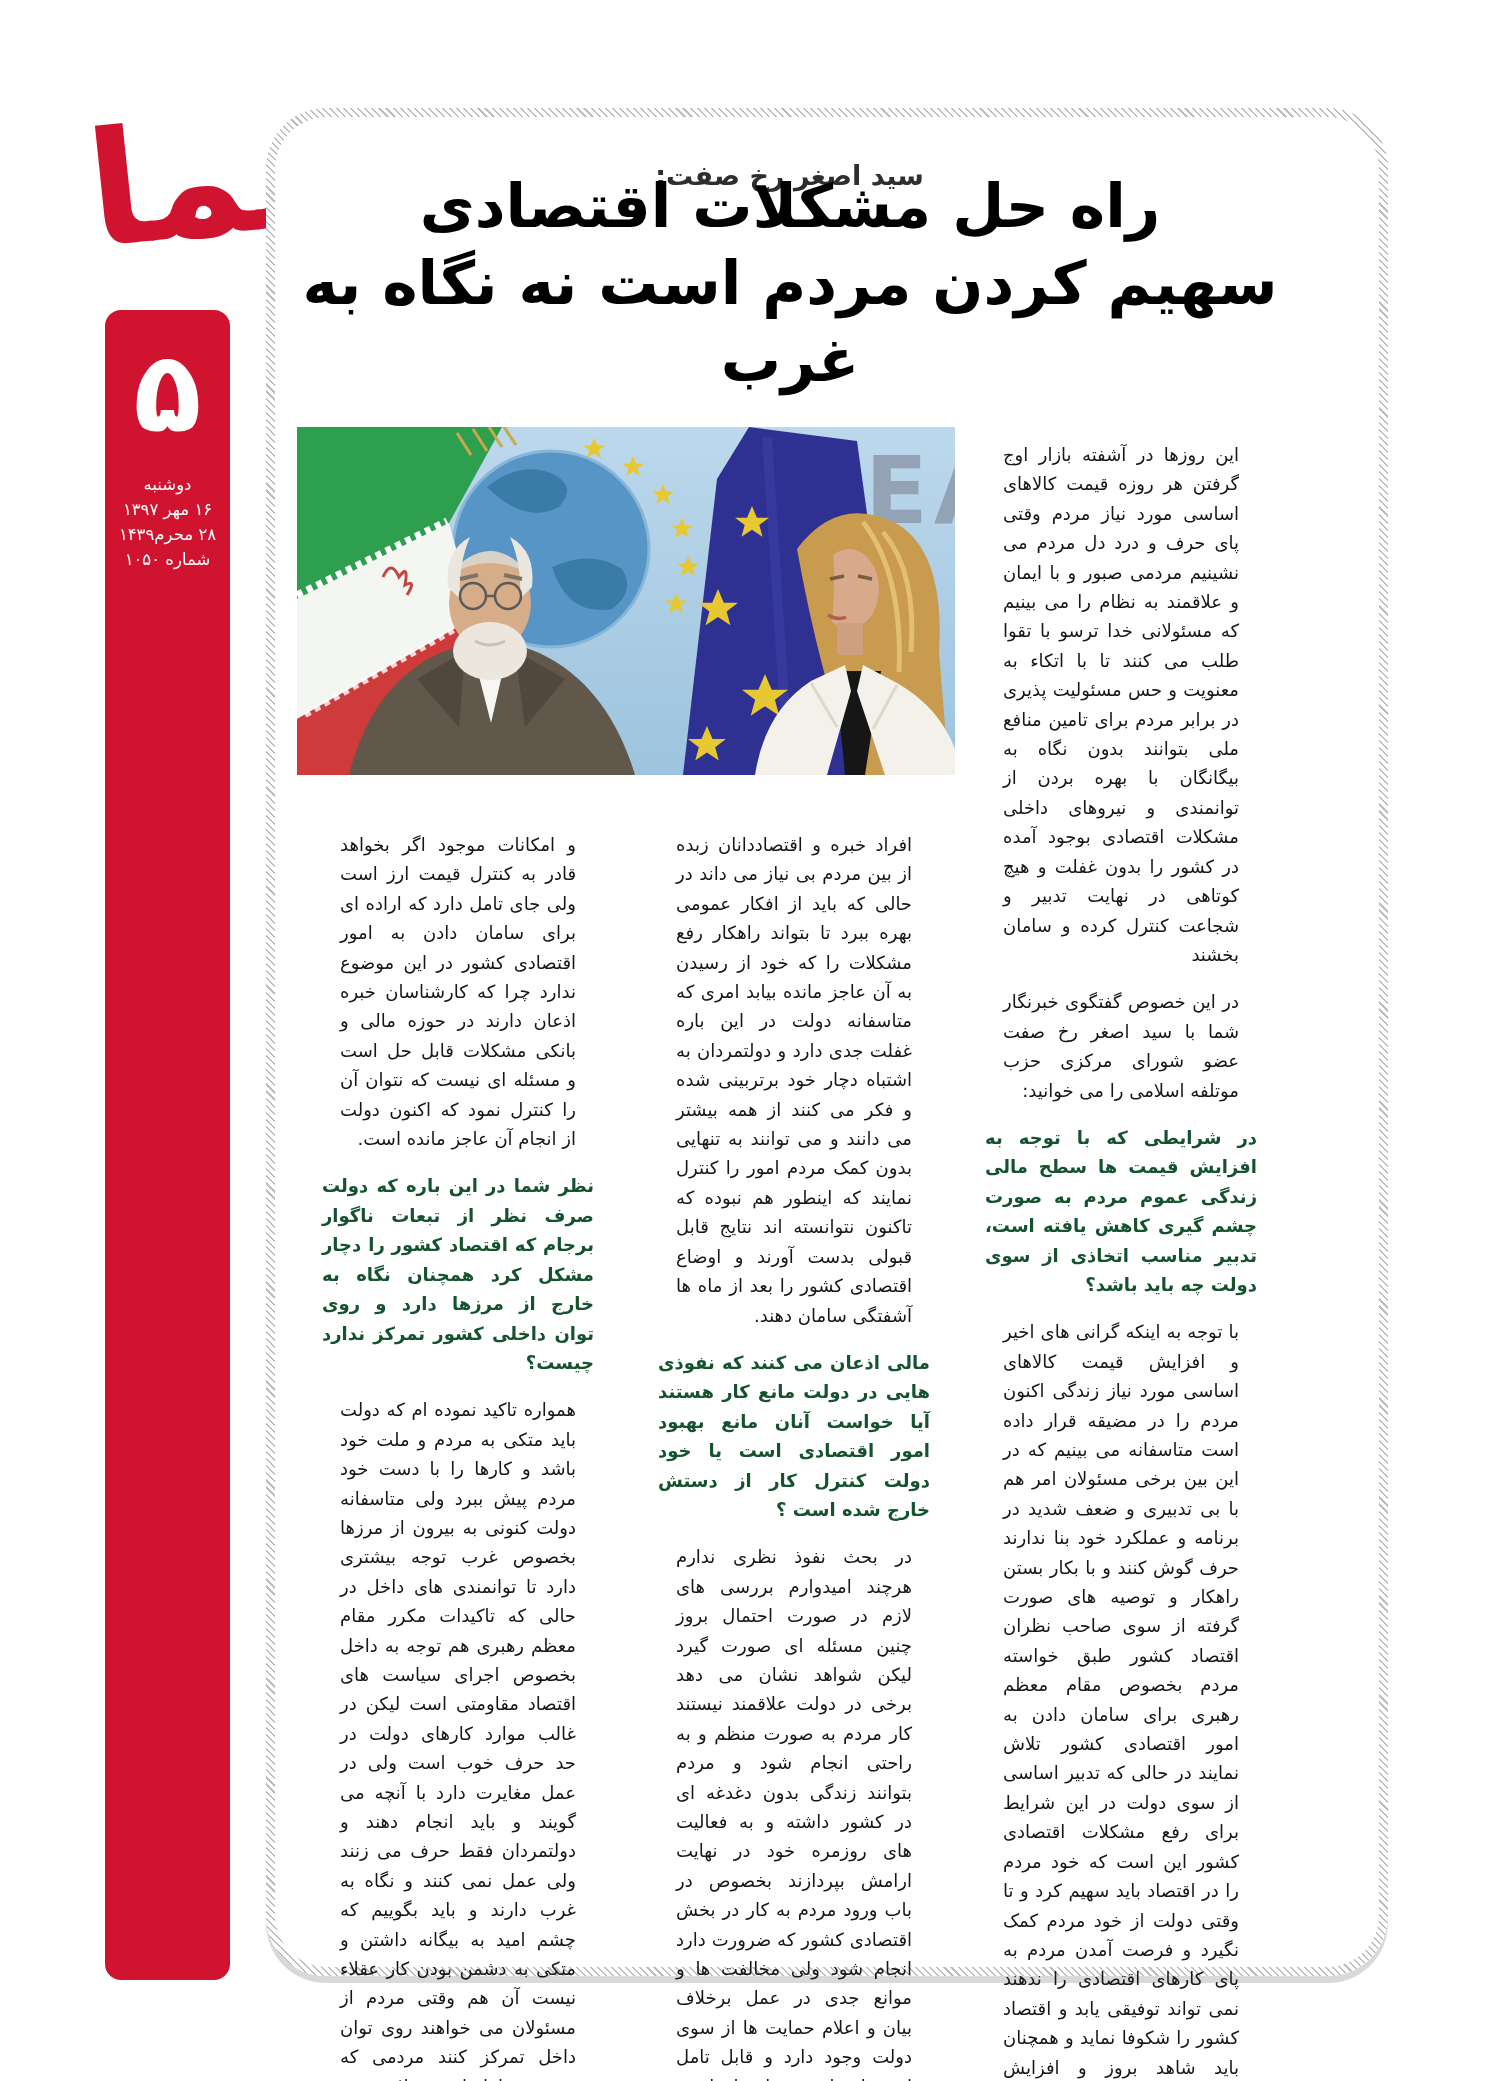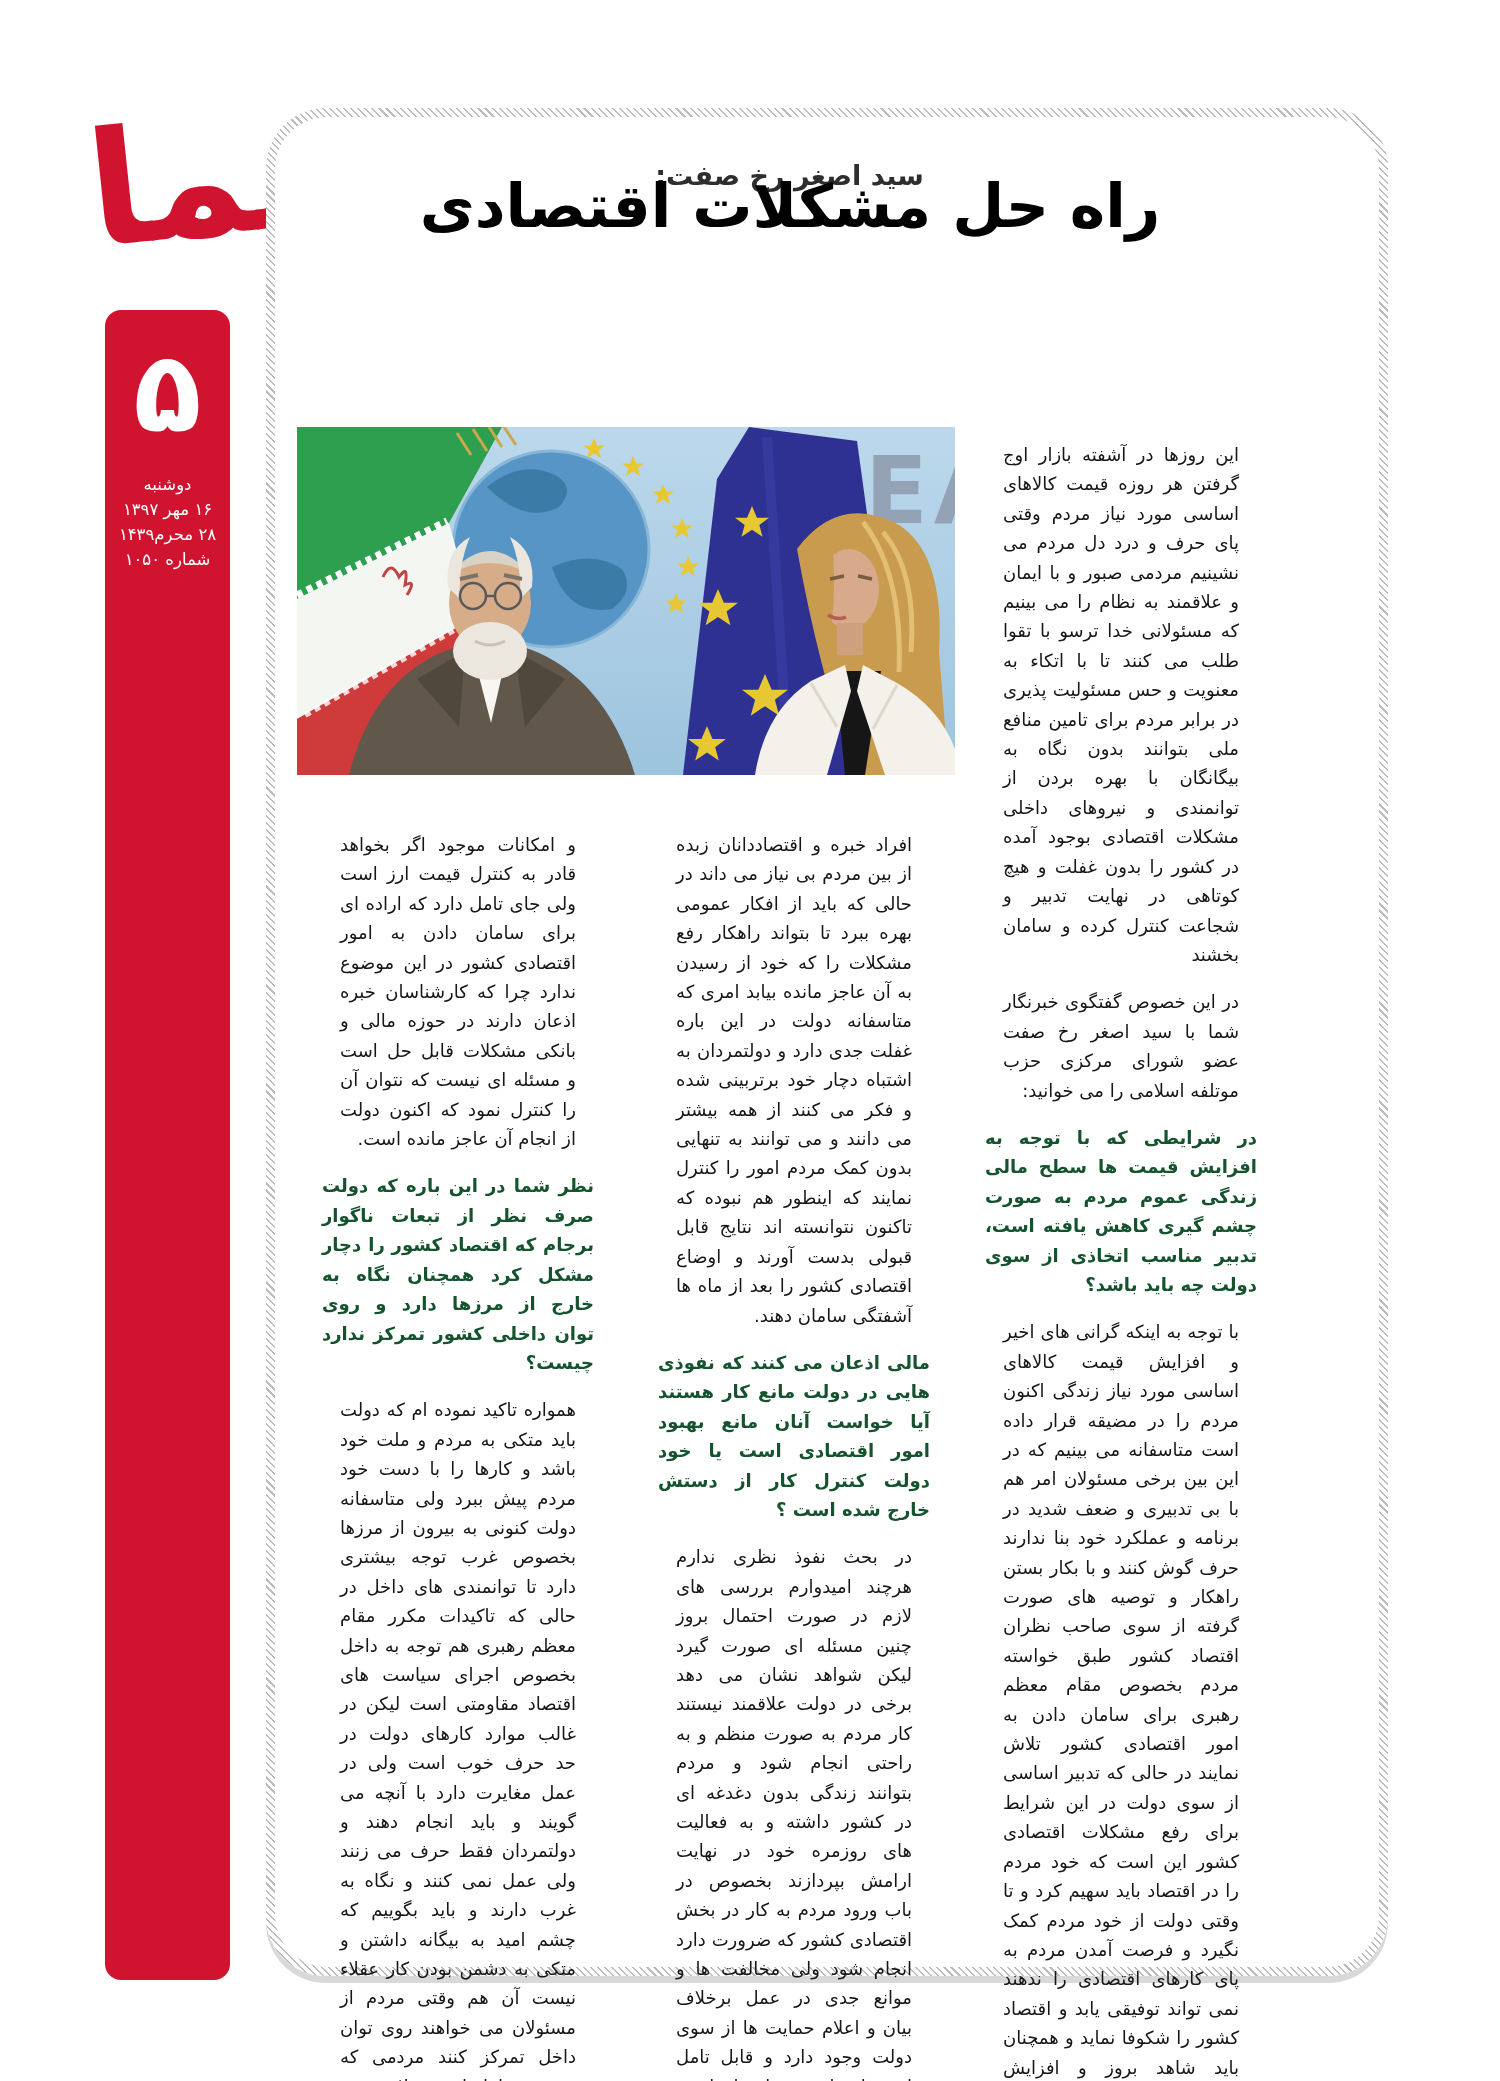--- a/index.html
+++ b/index.html
@@ -71,20 +71,21 @@
   </div>
 </div>
 
 <div class="card-outer">
   <div class="card-inner"></div>
 </div>
 
 <div class="kicker">سید اصغر رخ صفت:</div>
 <div class="headline">
   <div>راه حل مشکلات اقتصادی</div>
+  <div>سهیم کردن مردم است نه نگاه به غرب</div>
 </div>
 
 <div class="photo">
 <svg width="658" height="348" viewBox="0 0 658 348" xmlns="http://www.w3.org/2000/svg">
   <defs>
     <path id="star" d="M0,-10 L2.9,-3.1 10,-3.1 4.3,1.2 6.2,8.1 0,4 -6.2,8.1 -4.3,1.2 -10,-3.1 -2.9,-3.1 Z"></path>
     <linearGradient id="sky" x1="0" y1="0" x2="0" y2="1">
       <stop offset="0" stop-color="#bcd8ec"></stop>
           <stop offset="1" stop-color="#9dc4de"></stop>
     </linearGradient>

